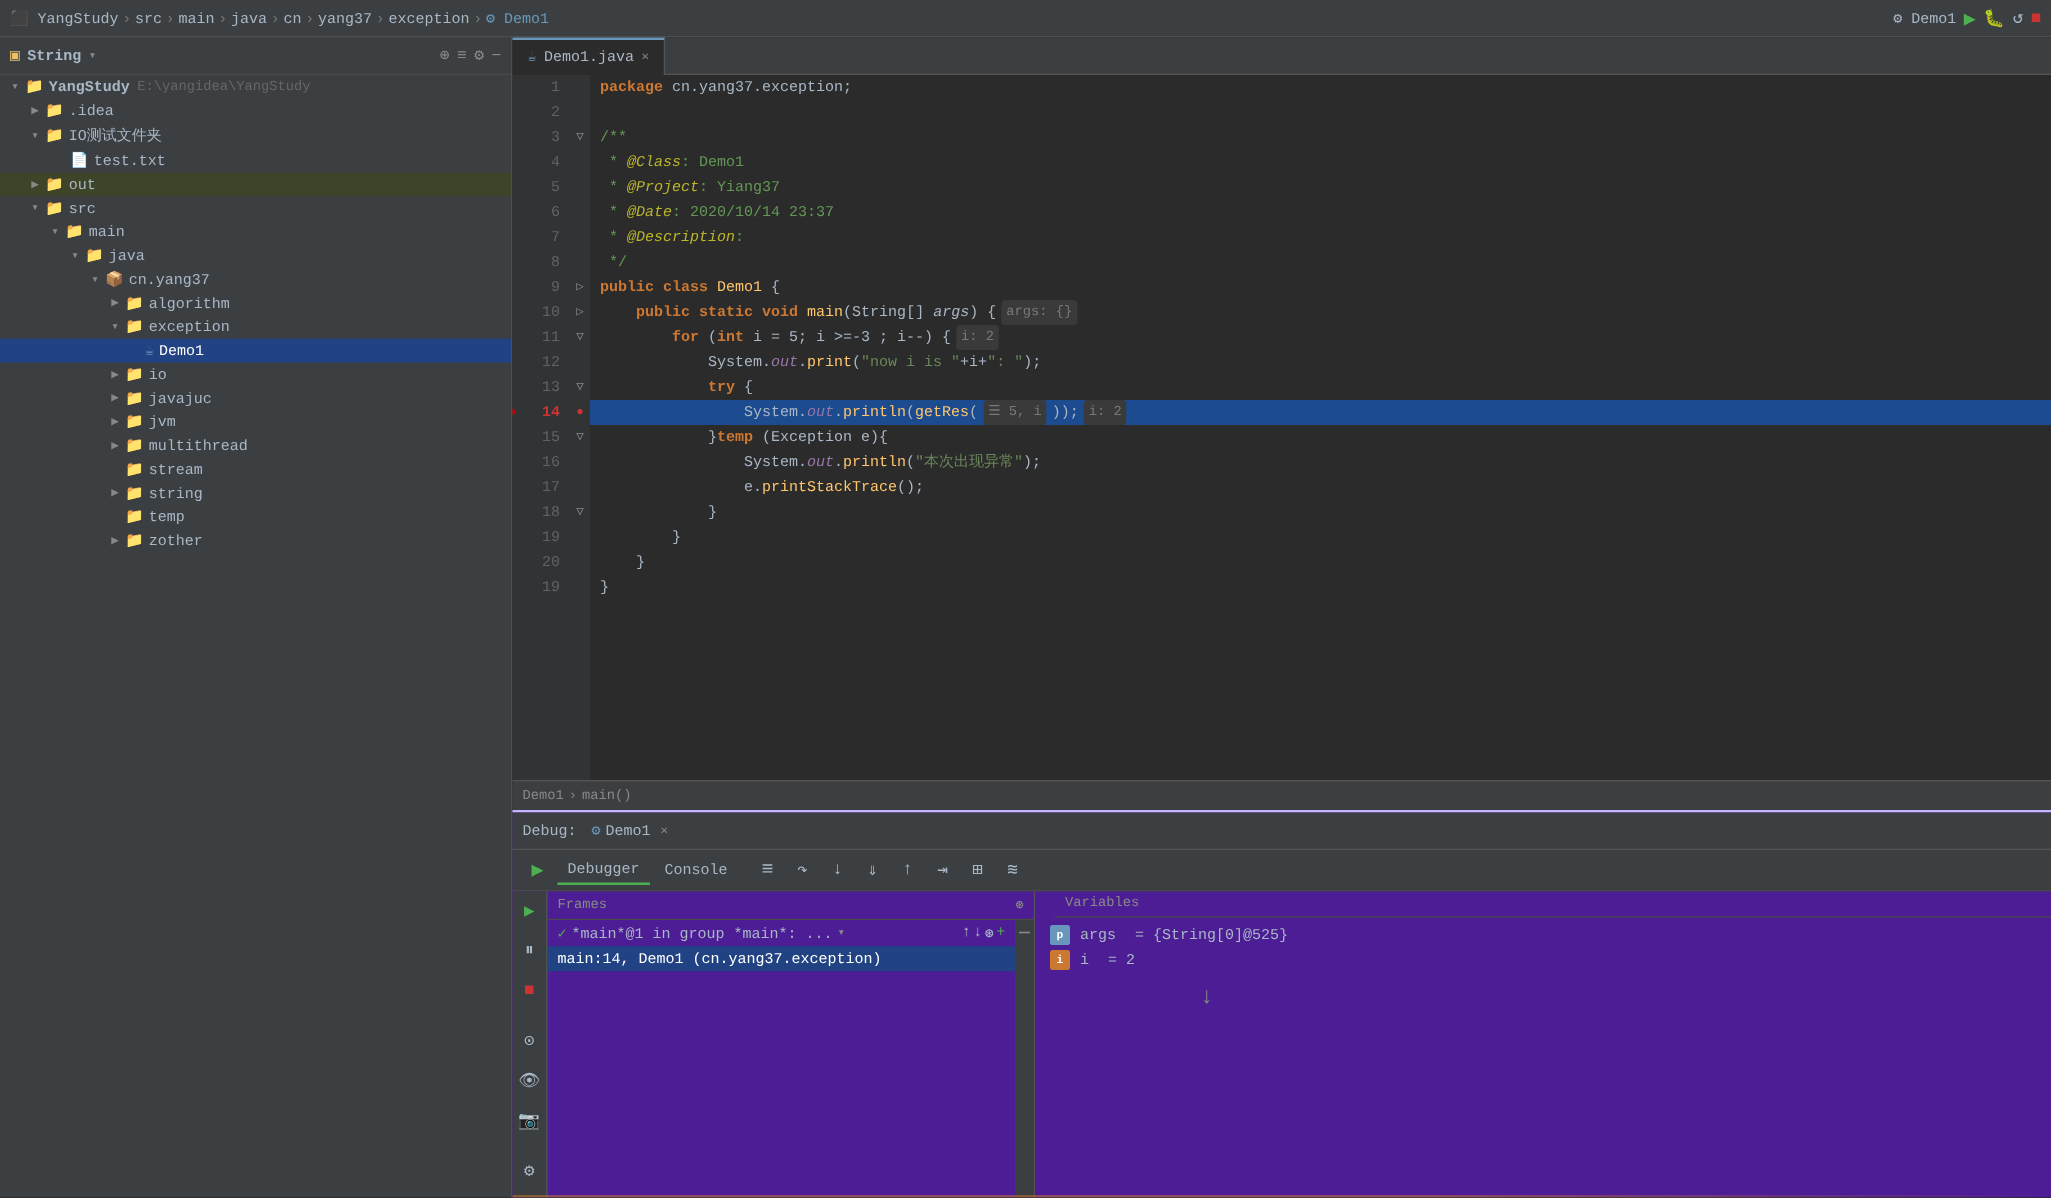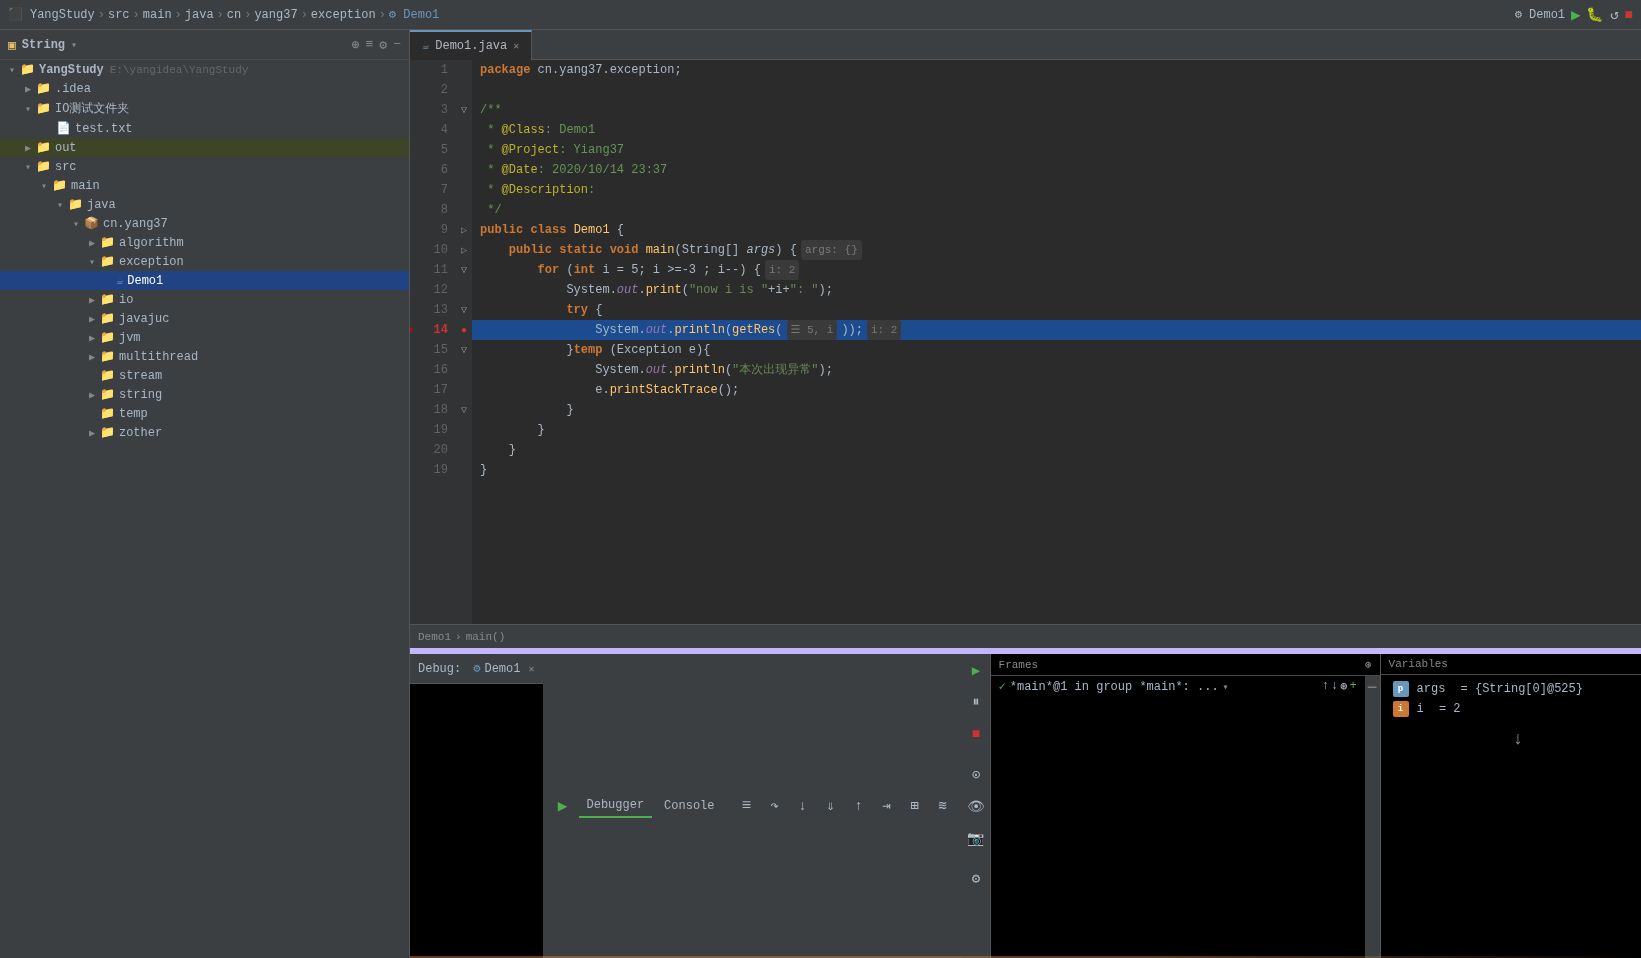--- a/index.html
+++ b/index.html
@@ -139,21 +139,21 @@
       font-size: 12px;
       line-height: 20px;
       position: relative;
     }
     .code-line.highlighted { background: #1d4b8f; }
     
     .kw { color: #cc7832; font-weight: bold; }
     .cm { color: #629755; }
     .str { color: #6a8759; }
     .fn { color: #ffc66d; }
-    .ann { color: #bbb529; }
+    .ann { color: #bbb529; font-style: italic; }
     .param { color: #a9b7c6; font-style: italic; }
     .method-italic { font-style: italic; }
     .inline-hint { background: #3a3a3a; color: #787878; border-radius: 3px; padding: 0 4px; font-size: 11px; margin: 0 4px; }
 
     
     .status-bar {
       height: 24px;
       background: #3c3f41;
       border-top: 1px solid #555;
       display: flex;
@@ -167,24 +167,24 @@
       display: flex;
       align-items: center;
       gap: 4px;
       color: #888;
       font-size: 11px;
     }
 
     
     .debug-panel {
       height: 310px;
-      background: #000000;
-      border-top: 6px solid #c4b5fd;
-      display: flex;
-      flex-direction: row;
+      background: #4c1d95;
+      border-top: 2px solid #c4b5fd;
+      display: flex;
+      flex-direction: column;
     }
     .debug-tabs {
       display: flex;
       align-items: center;
       background: #3c3f41;
       border-bottom: 1px solid #555;
       height: 30px;
       padding: 0 8px;
       gap: 4px;
     }
@@ -258,20 +258,21 @@
       flex: 1;
       display: flex;
       flex-direction: column;
       overflow: hidden;
     }
     .debug-vars-header {
       padding: 4px 8px;
       font-size: 11px;
       color: #888;
       border-bottom: 1px solid #4a4a4a;
+      margin-left: 16px;
     }
     .vars-list { overflow-y: auto; flex: 1; padding: 4px 0; }
     .var-item {
       display: flex;
       align-items: center;
       padding: 2px 12px;
       font-size: 12px;
       gap: 4px;
     }
     .var-icon { width: 16px; height: 16px; border-radius: 2px; display: inline-flex; align-items: center; justify-content: center; font-size: 9px; font-weight: bold; margin-right: 4px; flex-shrink: 0; }
@@ -700,20 +701,23 @@
                 <span>*main*@1 in group *main*: ...</span>
                 <span class="frame-dropdown">▾</span>
                 <div style="margin-left:auto; display:flex; gap:2px;">
                   <span>↑</span>
                   <span>↓</span>
                   <span>⊛</span>
                   <span style="color:#4caf50;">+</span>
                 </div>
               </div>
 
+              <div class="frame-item selected">
+                <span class="frame-name selected">main:14, Demo1 (cn.yang37.exception)</span>
+              </div>
             </div>
 
             <div class="scroll-side">
               <span class="minus-btn">−</span>
             </div>
           </div>
         </div>
 
         <div class="debug-vars">
           <div class="debug-vars-header">

